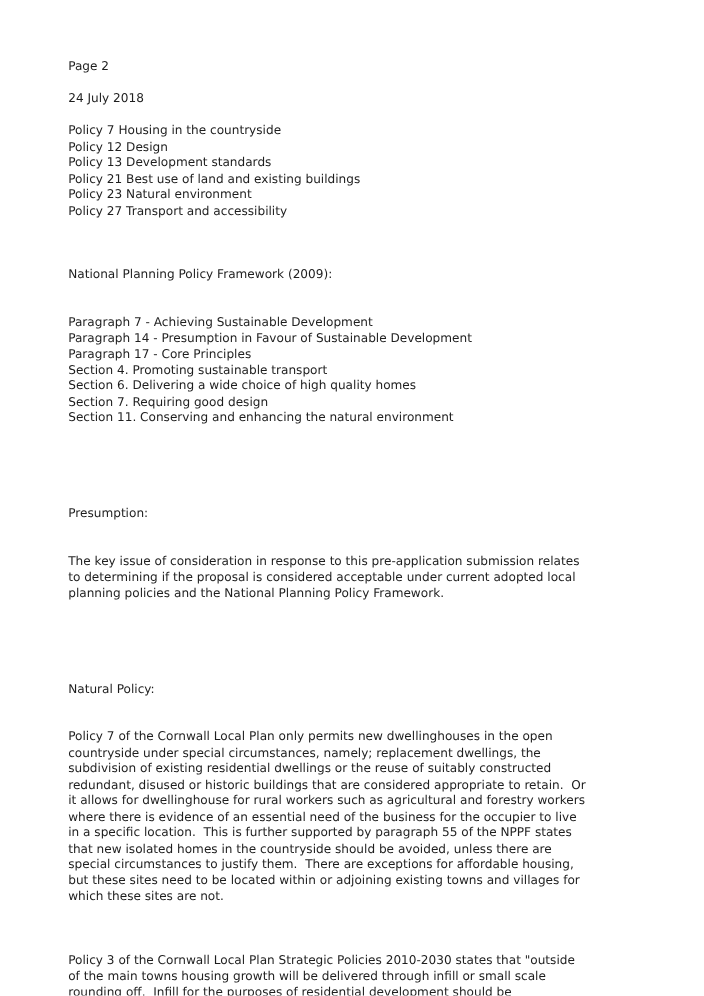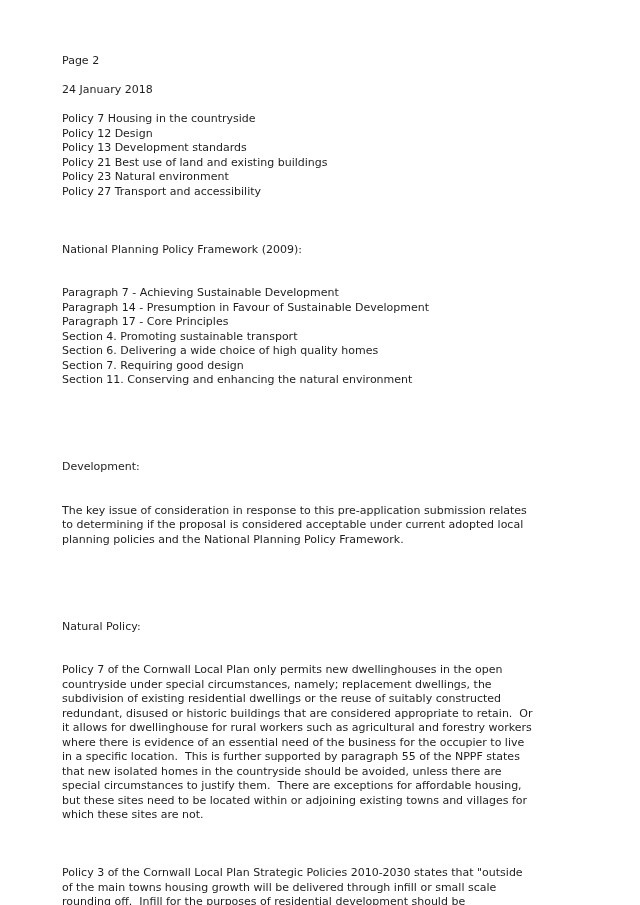--- a/index.html
+++ b/index.html
@@ -32,21 +32,21 @@
     white-space: pre-wrap;
   }
 </style>
 </head>
 <body>
 
 <div class="page">
 
   <div class="block">Page 2</div>
 
-  <div class="block">24 January 2018</div>
+  <div class="block">24 July 2018</div>
 
   <div class="block">Policy 7 Housing in the countryside
 Policy 12 Design
 Policy 13 Development standards
 Policy 21 Best use of land and existing buildings
 Policy 23 Natural environment
 Policy 27 Transport and accessibility</div>
 
   <div class="block">
     <div>National Planning Policy Framework (2009):</div>
@@ -54,21 +54,21 @@
 Paragraph 14 - Presumption in Favour of Sustainable Development
 Paragraph 17 - Core Principles
 Section 4. Promoting sustainable transport
 Section 6. Delivering a wide choice of high quality homes
 Section 7. Requiring good design
 Section 11. Conserving and enhancing the natural environment</div>
   </div>
 
 
   <div class="block">
-    <div>Development:</div>
+    <div>Presumption:</div>
     <div>The key issue of consideration in response to this pre-application submission relates
 to determining if the proposal is considered acceptable under current adopted local
 planning policies and the National Planning Policy Framework.</div>
   </div>
 
   <div class="block">
     <div>Natural Policy:</div>
     <div>Policy 7 of the Cornwall Local Plan only permits new dwellinghouses in the open
 countryside under special circumstances, namely; replacement dwellings, the
 subdivision of existing residential dwellings or the reuse of suitably constructed

